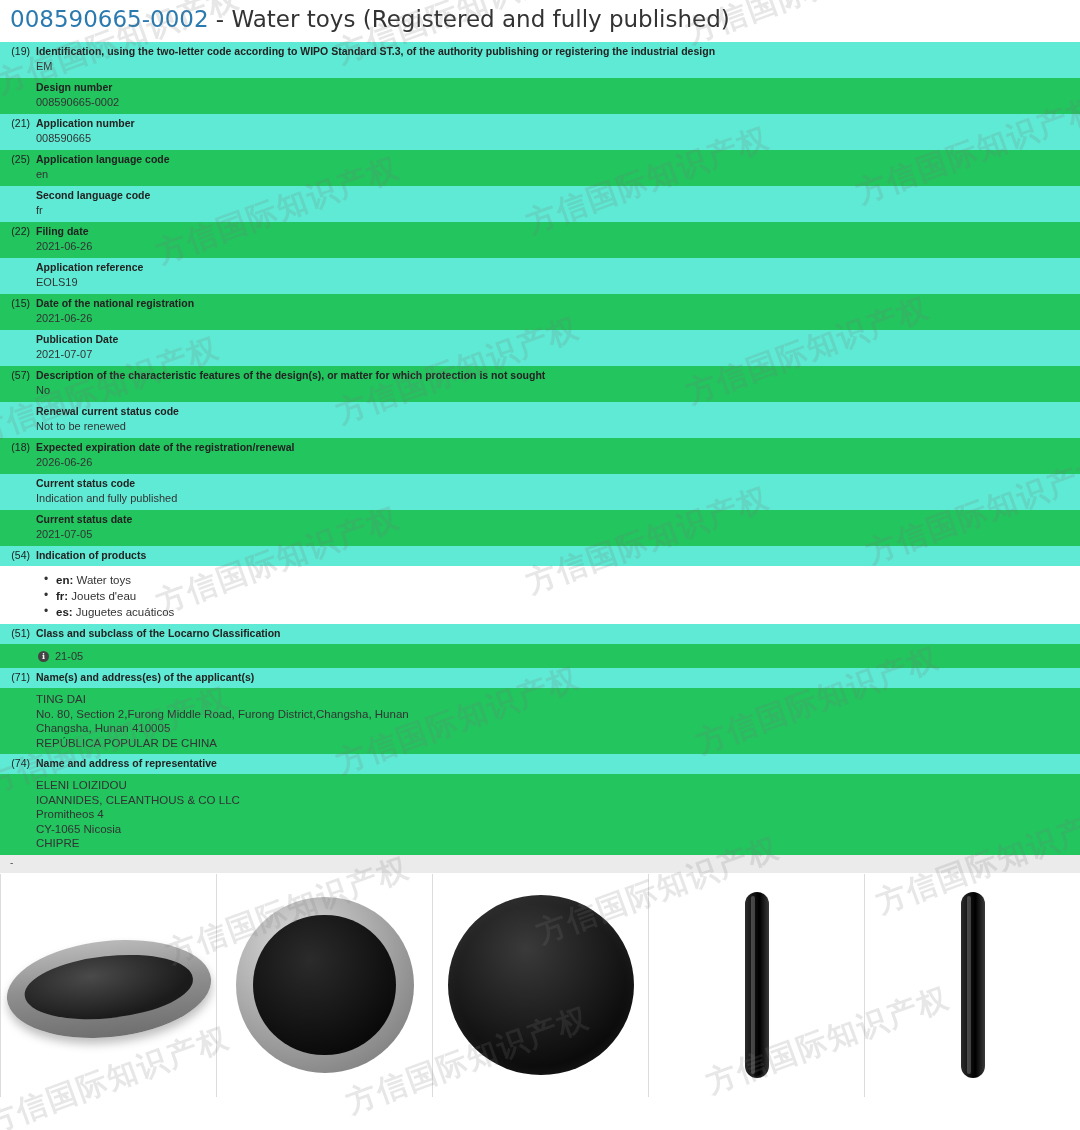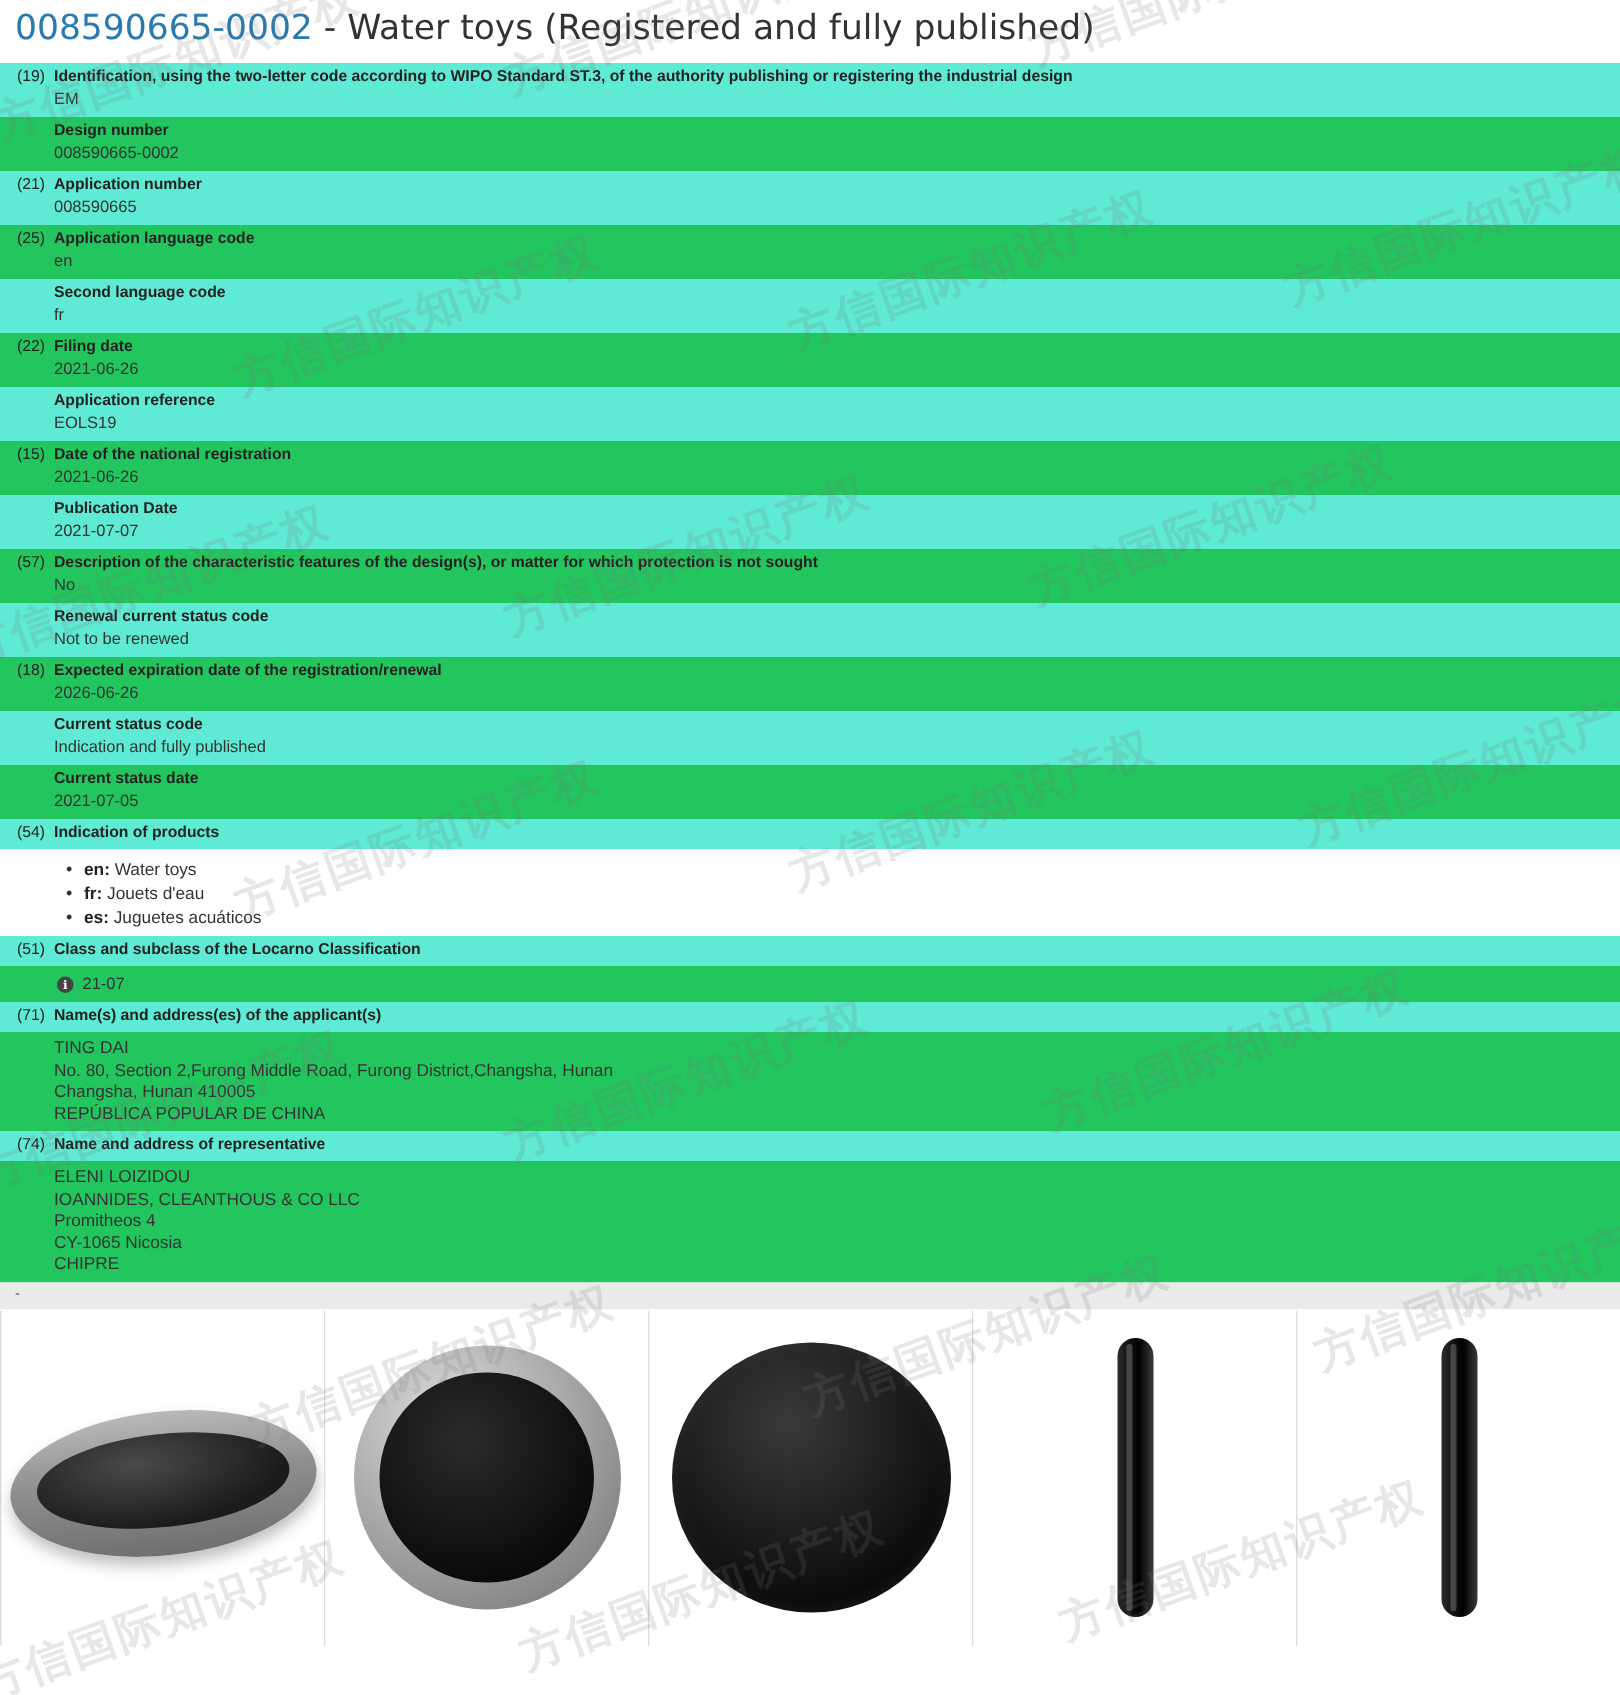--- a/index.html
+++ b/index.html
@@ -355,21 +355,21 @@
       <div class="code">(51)</div>
       <div class="fieldwrap">
         <div class="label">Class and subclass of the Locarno Classification</div>
       </div>
     </div>
     <div class="row plain">
       <div class="code"></div>
       <div class="fieldwrap">
         <div class="locarno">
           <span class="info-icon">i</span>
-          <span class="value">21-07</span>
+          <span class="value">21-05</span>
         </div>
       </div>
     </div>
 
     <div class="row shade">
       <div class="code">(71)</div>
       <div class="fieldwrap">
         <div class="label">Name(s) and address(es) of the applicant(s)</div>
       </div>
     </div>

